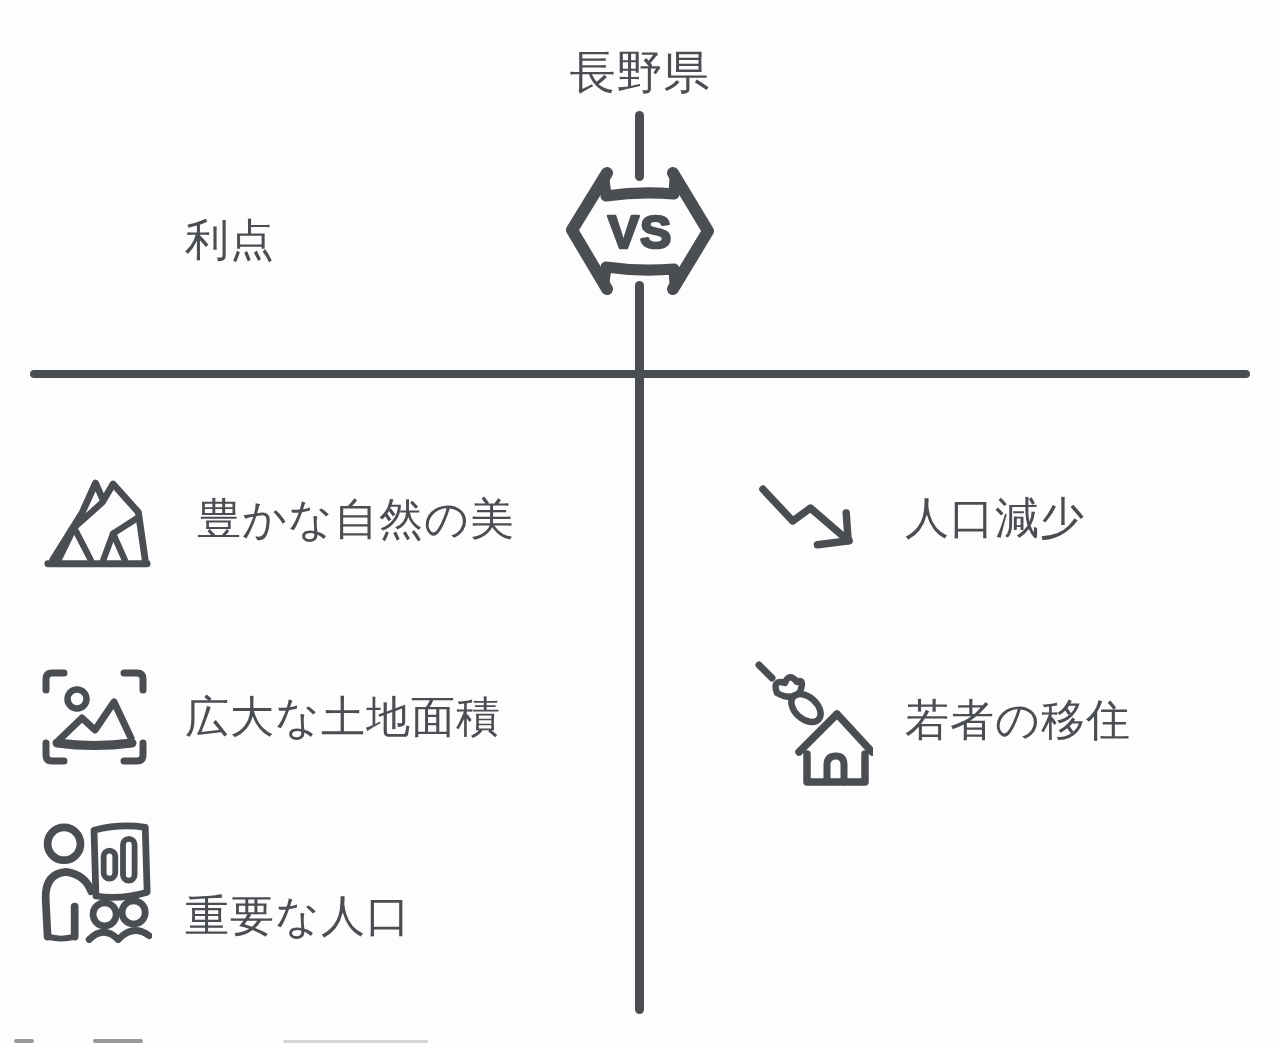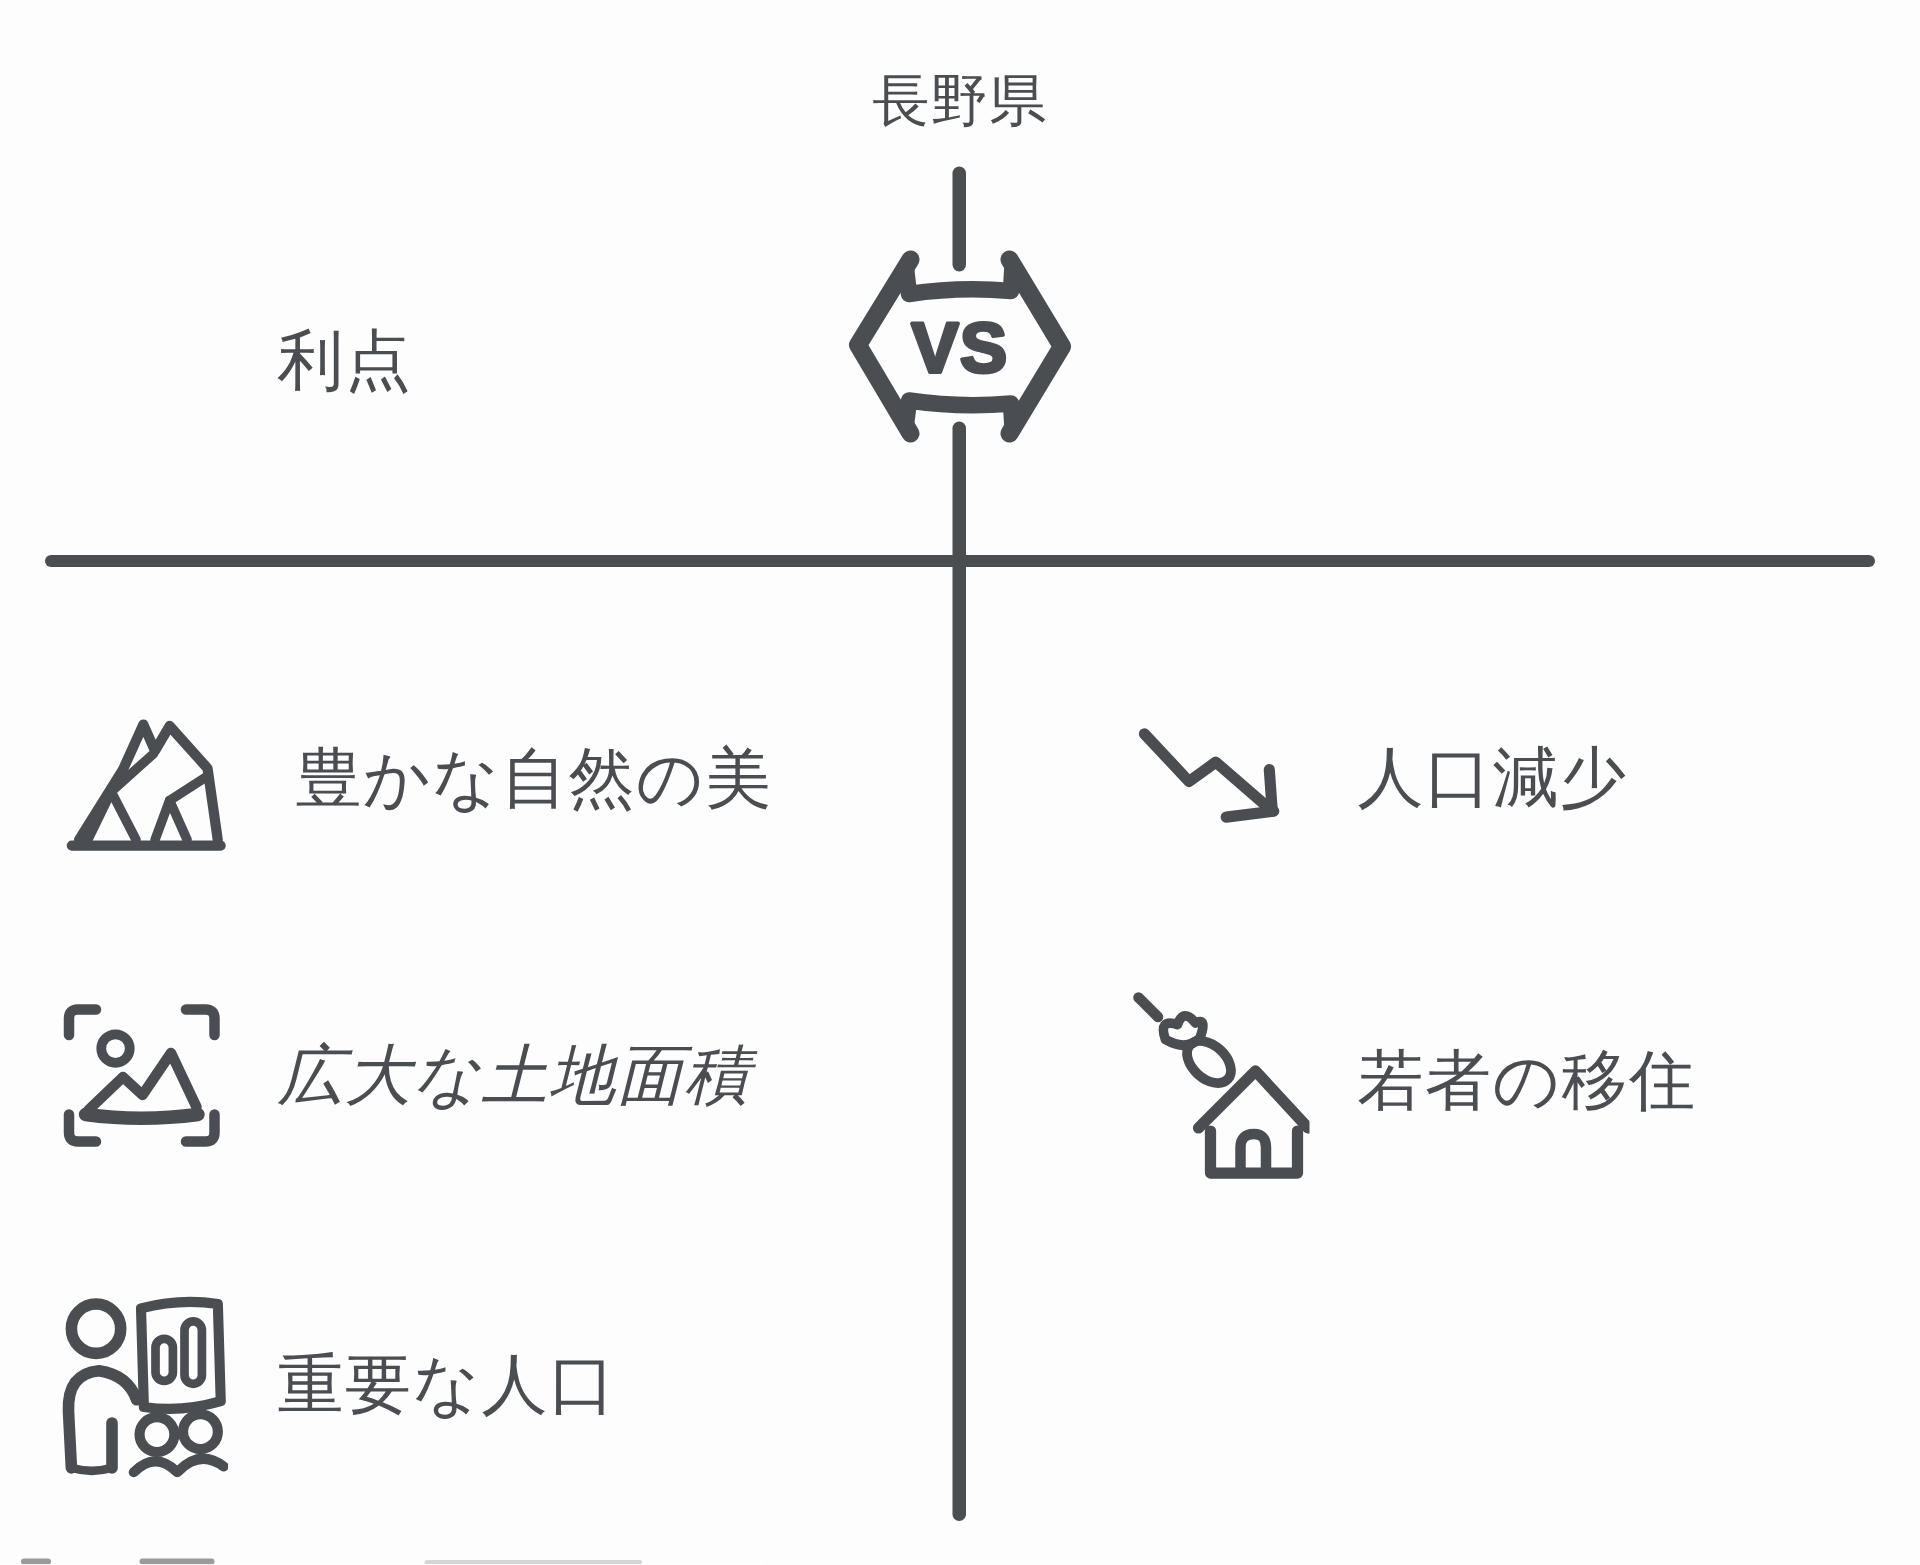--- a/index.html
+++ b/index.html
@@ -4,21 +4,21 @@
 <style>
   :root { --ink:#4a4d52; --bg:#fdfdfd; }
   * { margin:0; padding:0; box-sizing:border-box; }
   html,body { background:#fff; }
   .canvas {
     position:relative; width:1280px; height:1043px; overflow:hidden;
     background:var(--bg); color:var(--ink);
     font-family:"Liberation Sans","DejaVu Sans",sans-serif;
   }
   .jp { font-weight:500; letter-spacing:1px; white-space:nowrap; }
-  .page-title { position:absolute; top:42px; left:50%; transform:translateX(-50%); font-size:38px; }
+  .page-title { position:absolute; top:42px; left:50%; transform:translateX(-50%); font-size:46px; }
   .heading { position:absolute; top:211px; font-size:44px; }
   .heading.left { left:185px; }
   .heading.right { left:908px; }
 
   .vline { position:absolute; left:635px; width:9px; background:var(--ink); border-radius:5px; }
   .vline.top { top:111px; height:70px; }
   .vline.bottom { top:281px; height:733px; }
   .hline { position:absolute; left:30px; top:370px; width:1220px; height:8px; background:var(--ink); border-radius:4px; }
 
   .vs-badge { position:absolute; left:561px; top:166px; width:158px; height:130px; }
@@ -26,22 +26,22 @@
     font-family:"Liberation Sans","DejaVu Sans",sans-serif;
     font-weight:800; font-size:47px; letter-spacing:1px;
     fill:var(--ink); stroke:var(--ink); stroke-width:2.5; stroke-linejoin:round;
   }
 
   .row { position:absolute; display:flex; align-items:center; }
   .row .label { font-size:44px; }
   .adv-1 { top:470px; left:44px;  height:98px; }
   .adv-1 .label { margin-left:46px; }
   .adv-2 { top:664px; left:37px;  height:106px; }
-  .adv-2 .label { margin-left:33px;font-style:italic; }
-  .adv-3 { top:859px; left:36px;  height:129px; }
+  .adv-2 .label { margin-left:33px; }
+  .adv-3 { top:817px; left:36px;  height:129px;align-items:flex-end; }
   .adv-3 .label { margin-left:33px; }
   .dis-1 { top:483px; left:757px; height:70px; }
   .dis-1 .label { margin-left:37px; }
   .dis-2 { top:652px; left:751px; height:136px;justify-content:space-between; }
   .dis-2 .label { margin-left:32px; }
 
   .icon svg { display:block; color:var(--ink); }
   .stroke { fill:none; stroke:currentColor; stroke-linecap:round; stroke-linejoin:round; }
 
   .wm-frag { position:absolute; border-radius:2px; }

